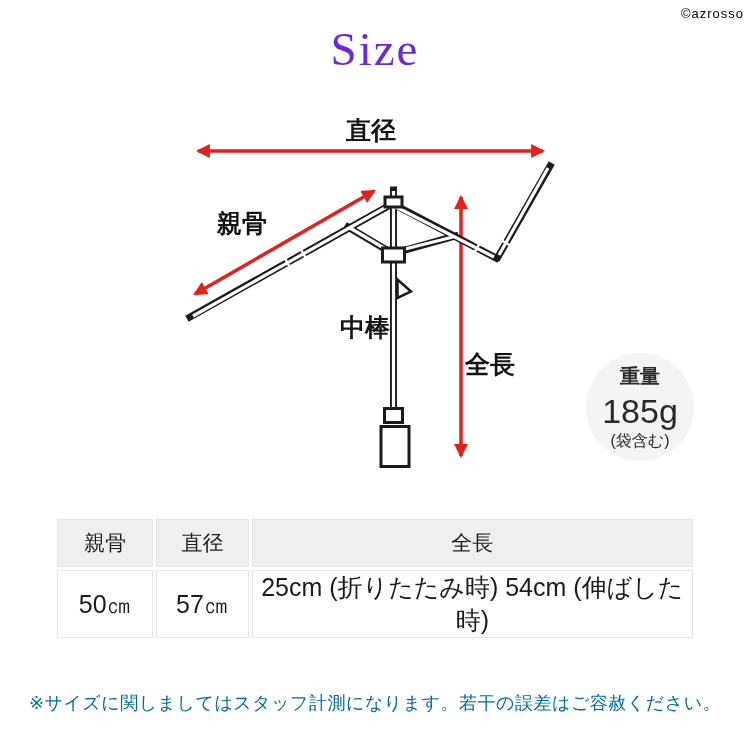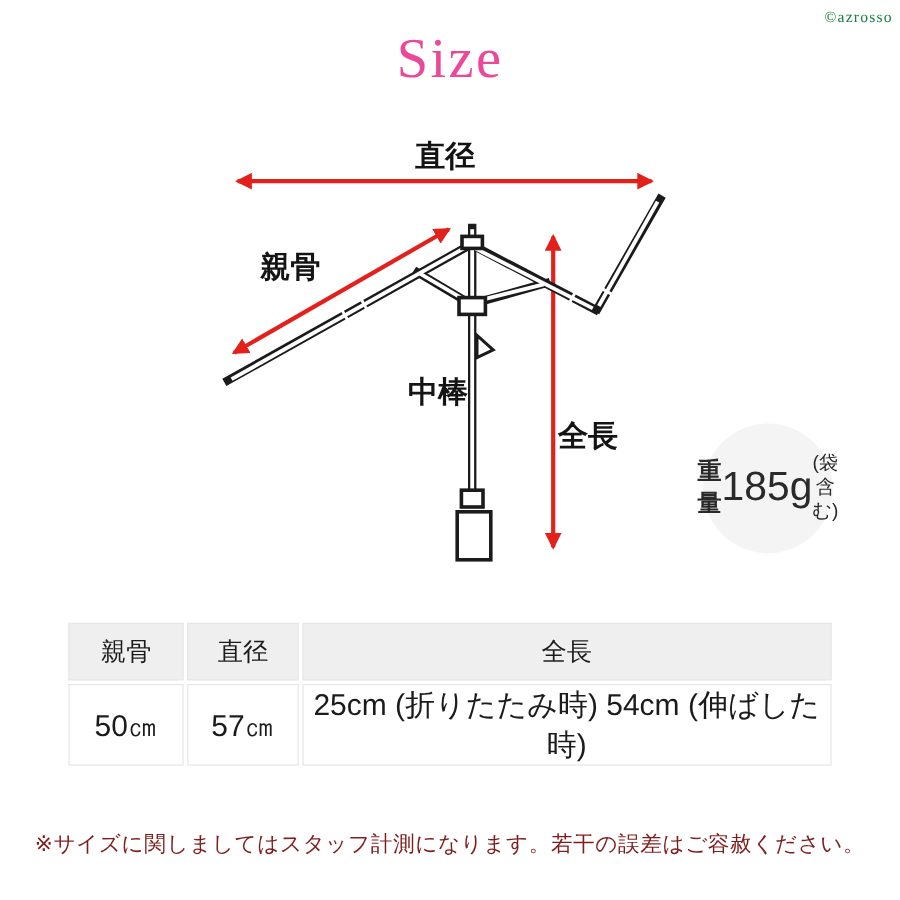--- a/index.html
+++ b/index.html
@@ -3,41 +3,41 @@
 <meta charset="utf-8">
 <style>
   html,body{margin:0;padding:0;}
   body{
     width:750px;height:750px;position:relative;background:#ffffff;
     font-family:"Liberation Sans","DejaVu Sans",sans-serif;
     overflow:hidden;
   }
   .watermark{
     position:absolute;top:6px;right:6px;
-    font-family:Liberation Serif, serif;
-    font-size:13px;letter-spacing:1px;color:#15803d;
+    font-family:Liberation Sans, sans-serif;
+    font-size:13px;letter-spacing:1px;color:#000000;
   }
   .title{
     position:absolute;top:22px;left:0;width:100%;text-align:center;
     font-family:"Liberation Serif","DejaVu Serif",serif;
-    font-size:47px;font-weight:400;letter-spacing:2px;color:#ec4899;
+    font-size:47px;font-weight:400;letter-spacing:2px;color:#6d28d9;
   }
   .diagram-art{position:absolute;top:0;left:0;pointer-events:none;}
   .dlabel{
     position:absolute;font-size:25px;font-weight:700;color:#141414;
     text-align:center;width:110px;line-height:1;
   }
   .lbl-diameter{top:118px;left:316px;}
   .lbl-rib{top:211px;left:187px;}
   .lbl-pole{top:315px;left:310px;}
   .lbl-length{top:352px;left:435px;}
   .weight-circle{
     position:absolute;top:353px;left:586px;width:108px;height:108px;
     border-radius:50%;background:var(--badge-bg,#f4f4f5);
-    display:flex;flex-direction:row;align-items:center;justify-content:center;
+    display:flex;flex-direction:column;align-items:center;justify-content:center;
     color:#2a2a2a;text-align:center;
   }
   .weight-title{font-size:20px;font-weight:700;margin-bottom:3px;}
   .weight-value{font-size:34px;font-weight:400;line-height:1.1;}
   .weight-note{font-size:16px;font-weight:400;line-height:1.25;}
   .table-wrap{position:absolute;top:516px;left:54px;width:642px;}
   table.size-table{
     border-collapse:separate;border-spacing:3px;width:642px;background:#ffffff;
     table-layout:fixed;
   }
@@ -48,21 +48,21 @@
   }
   table.size-table th{
     background:var(--table-header-bg,#efeff0);
     font-size:21px;font-weight:400;height:46px;
   }
   table.size-table td{background:#ffffff;font-size:25px;height:52px;}
   td.cell-length{font-size:24px;margin-top:14px;}
   col.c1{width:96px;} col.c2{width:92px;} col.c3{width:440px;}
   .footnote{
     position:absolute;top:691px;left:0;width:100%;text-align:center;
-    font-size:18px;color:#7f1d1d;letter-spacing:0.5px;
+    font-size:18px;color:#0369a1;letter-spacing:0.5px;
   }
 </style>
 </head>
 <body>
 
 <div class="watermark">©azrosso</div>
 
 <div class="title">Size</div>
 
 <svg class="diagram-art" width="750" height="750" viewBox="0 0 750 750" xmlns="http://www.w3.org/2000/svg">

